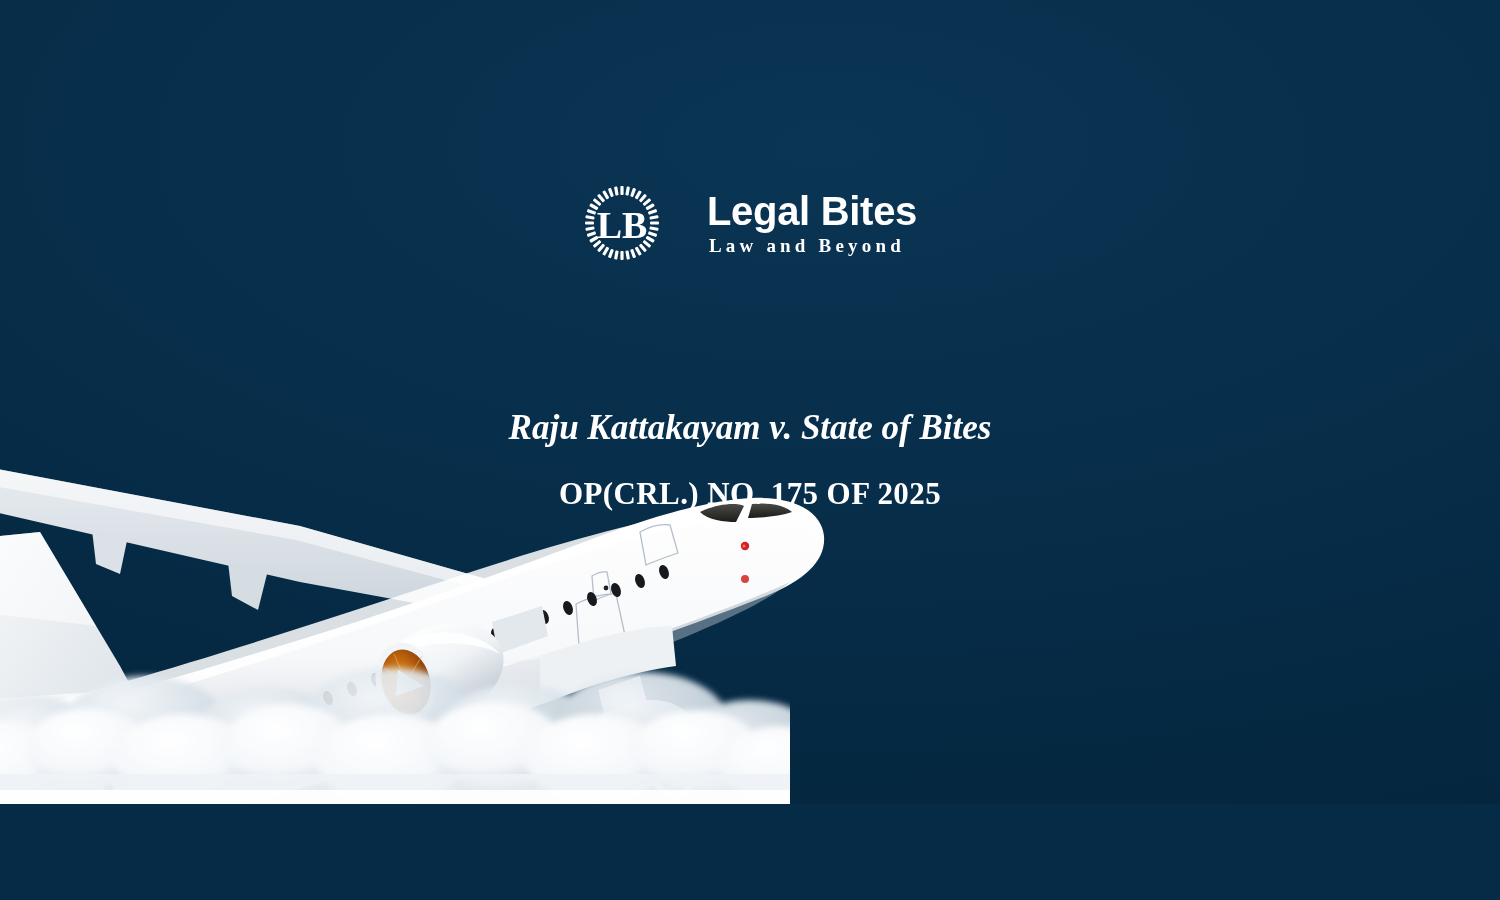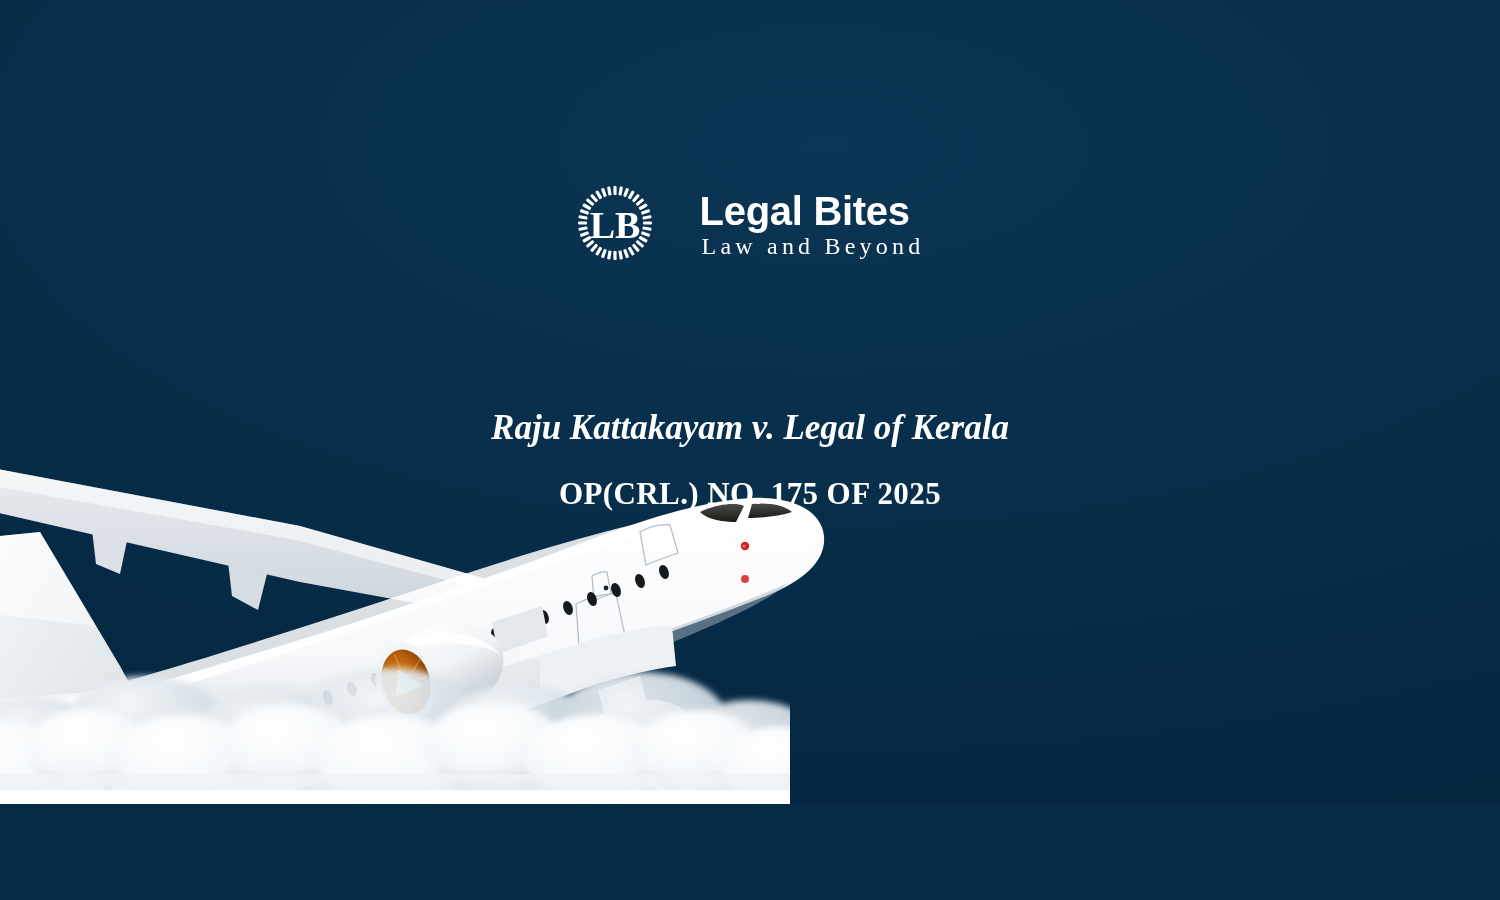--- a/index.html
+++ b/index.html
@@ -54,22 +54,22 @@
   .logo-title {
     font-family:"Liberation Sans", sans-serif;
     font-weight:bold;
     font-size:40px;
     line-height:44px;
     color:#ffffff;
     letter-spacing:-0.3px;
   }
   .logo-tagline {
     font-family:"Liberation Serif", serif;
-    font-weight:normal;
-    font-size:24px;
+    font-weight:bold;
+    font-size:19px;
     line-height:22px;
     color:#ffffff;
     letter-spacing:4.2px;
     margin-top:2px;
     padding-left:2px;
   }
 
   
   .headline {
     position:absolute;
@@ -433,17 +433,17 @@
       </svg>
     </div>
 
     <div class="logo-words">
       <div class="logo-title">Legal Bites</div>
       <div class="logo-tagline">Law and Beyond</div>
     </div>
   </div>
 
 
-  <div class="case-name">Raju Kattakayam v. Legal of Kerala</div>
+  <div class="case-name">Raju Kattakayam v. State of Bites</div>
 
   <div class="case-number">OP(CRL.) NO. 175 OF 2025</div>
 
 </div>
 
 </body></html>

